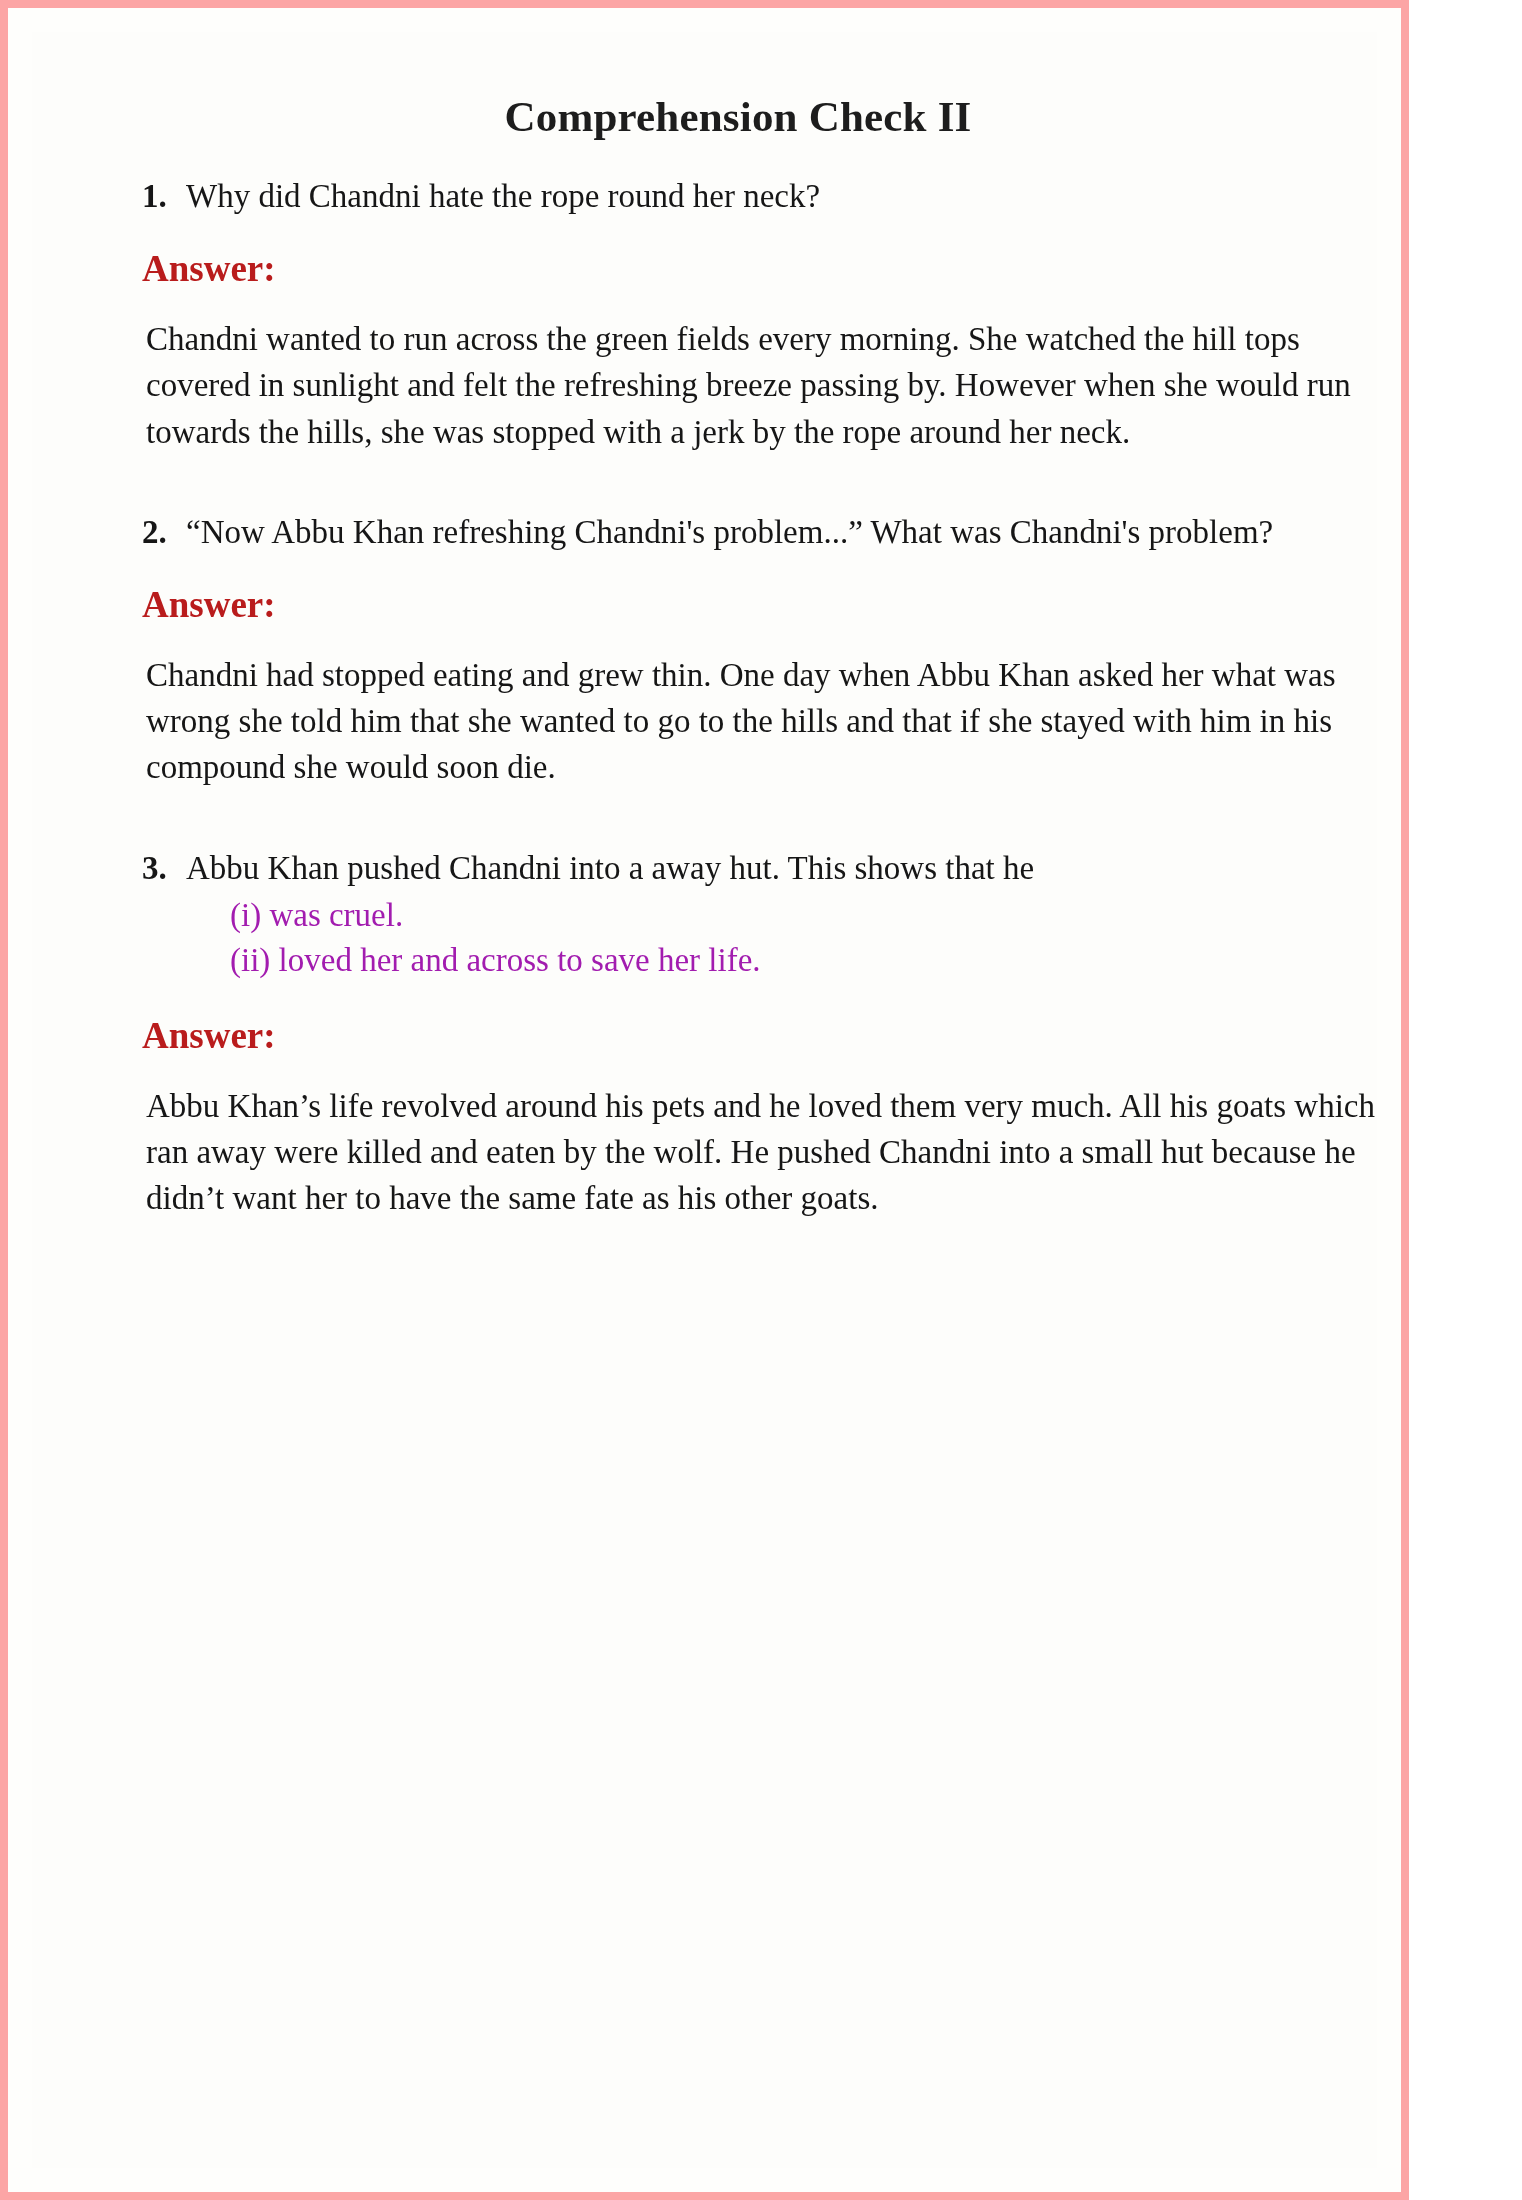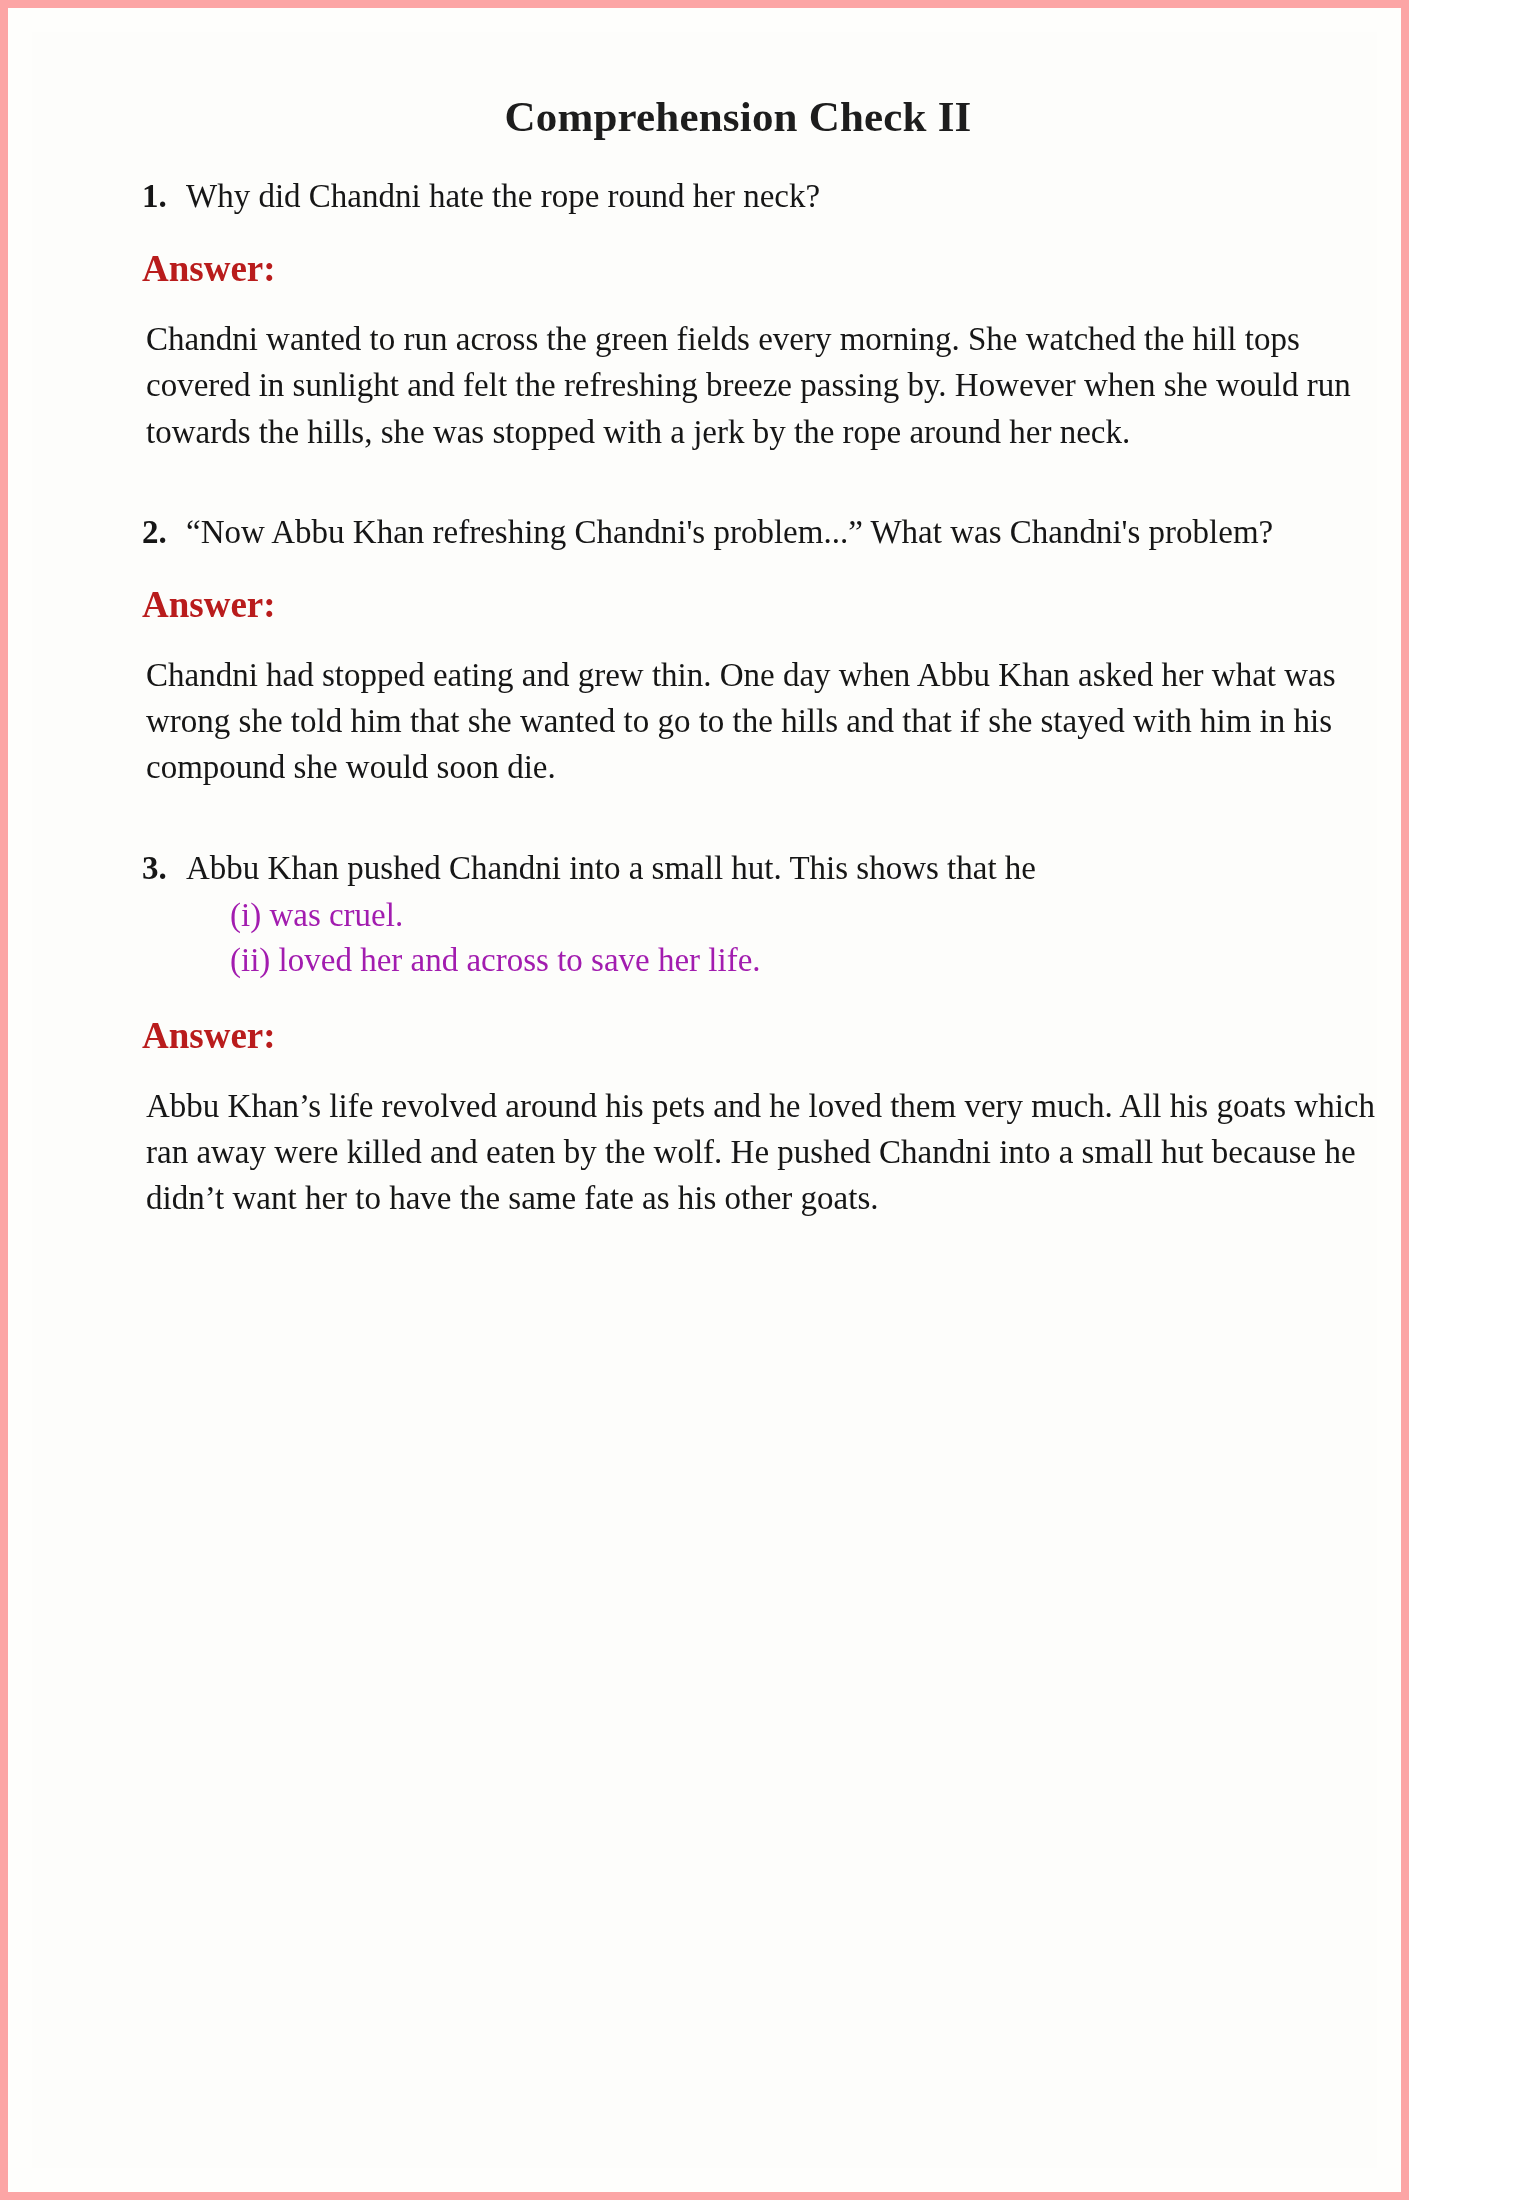--- a/index.html
+++ b/index.html
@@ -158,21 +158,21 @@
           <span class="q-text">“Now Abbu Khan refreshing Chandni's problem...” What was Chandni's problem?</span>
         </div>
         <div class="answer-label">Answer:</div>
         <p class="answer-text">Chandni had stopped eating and grew thin. One day when Abbu Khan asked her what was wrong she told him that she wanted to go to the hills and that if she stayed with him in his compound she would soon die.</p>
       </div>
 
       <div class="qa-block">
         <div class="question">
           <span class="q-num">3.</span>
           <span class="q-text">
-            <span>Abbu Khan pushed Chandni into a small hut. This shows that he</span>
+            <span>Abbu Khan pushed Chandni into a away hut. This shows that he</span>
             <ul class="options">
               <li>(i) was cruel.</li>
               <li>(ii) loved her and across to save her life.</li>
             </ul>
           </span>
         </div>
         <div class="answer-label">Answer:</div>
         <p class="answer-text">Abbu Khan’s life revolved around his pets and he loved them very much. All his goats which ran away were killed and eaten by the wolf. He pushed Chandni into a small hut because he didn’t want her to have the same fate as his other goats.</p>
       </div>
 

